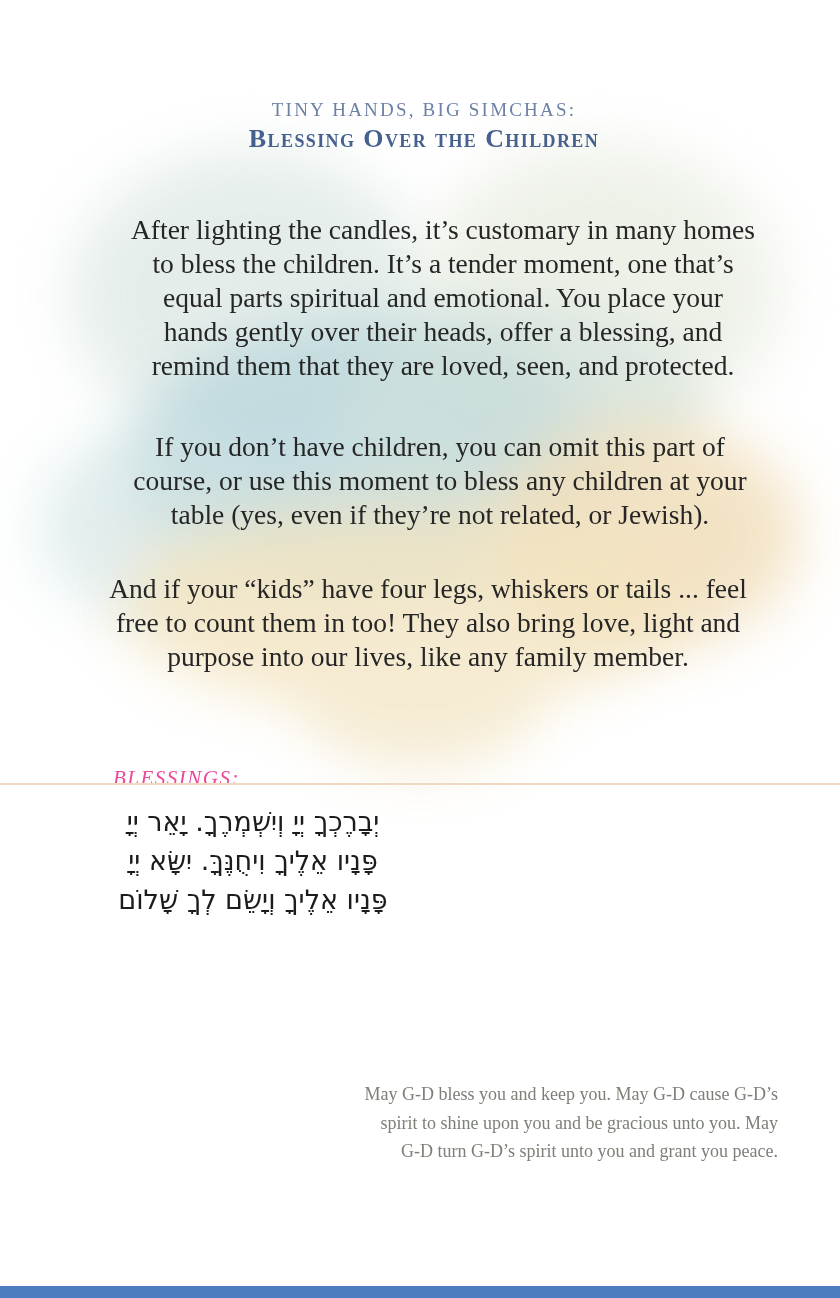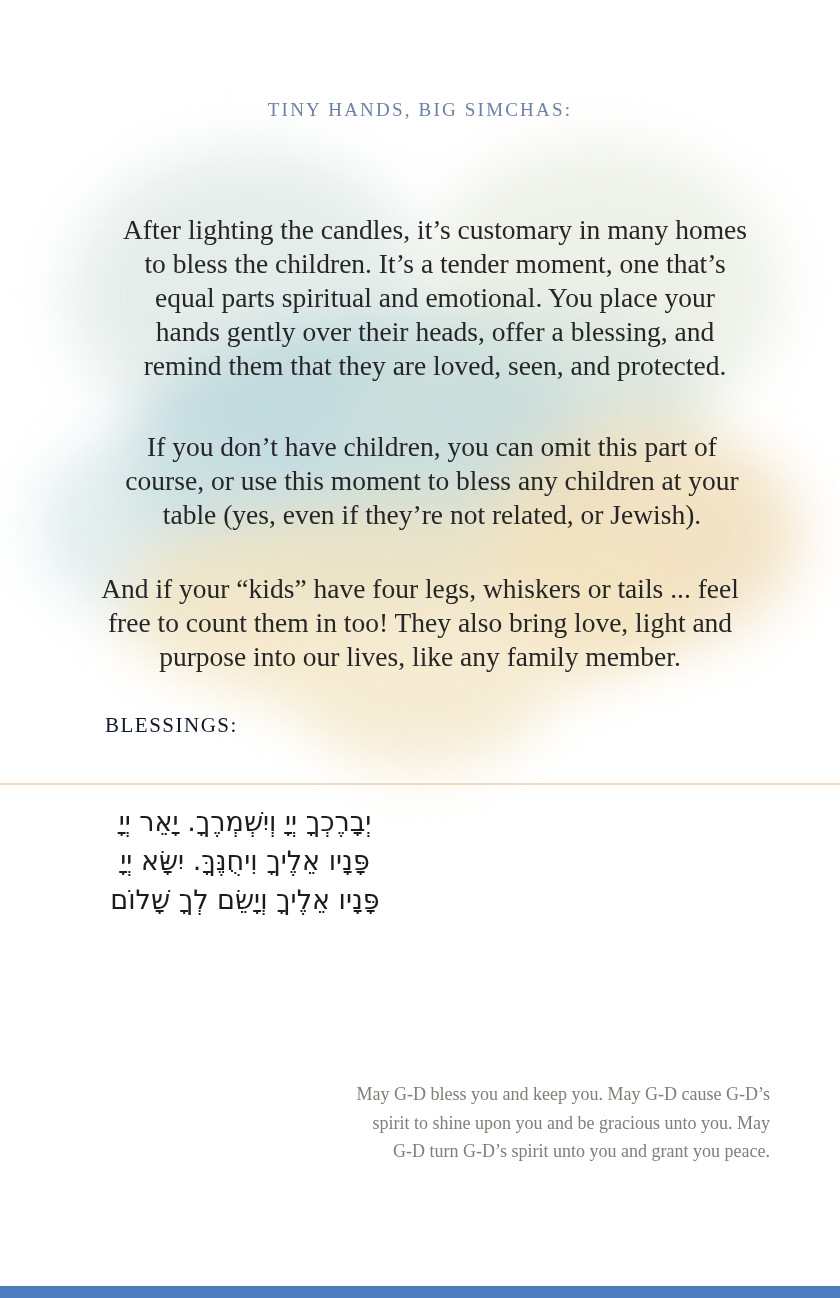--- a/index.html
+++ b/index.html
@@ -16,21 +16,21 @@
   .blob { position:absolute; border-radius:50%; filter:blur(28px); }
   .b1 { left:70px;  top:150px; width:360px; height:290px; background:#dde8e4; opacity:.75; }
   .b2 { left:420px; top:145px; width:360px; height:290px; background:#eaeee3; opacity:.80; }
   .b3 { left:130px; top:320px; width:470px; height:280px; background:#b9d6dc; opacity:.80; }
   .b4 { left:340px; top:300px; width:360px; height:220px; background:#cfe0da; opacity:.60; }
   .b8 { left:40px;  top:430px; width:220px; height:190px; background:#cfe2e2; opacity:.60; }
   .b5 { left:490px; top:420px; width:310px; height:230px; background:#f1dfbc; opacity:.85; }
   .b6 { left:120px; top:500px; width:560px; height:210px; background:#f3e4c0; opacity:.80; }
   .b7 { left:300px; top:620px; width:240px; height:150px; background:#f5ebd2; opacity:.90; }
 
-  .layer { position:absolute; z-index:1; }
+  .layer { position:absolute; z-index:1;padding-left:8px; }
 
   .kicker {
     top:99px; left:0; right:0; text-align:center;
     font-size:19px; letter-spacing:2.2px;
     color:#6d81a5;
   }
   .title {
     top:124px; left:0; right:0; text-align:center;
     font-size:26px; font-weight:bold;
     font-variant:small-caps; letter-spacing:1.4px;
@@ -39,23 +39,24 @@
   .para {
     left:70px; width:700px; text-align:center;
     font-size:27.5px; line-height:34px;
     color:#262626; white-space:pre-line;
   }
   .p1 { top:198px; }
   .p2 { top:418px; }
   .p3 { top:572px; }
 
   .blessings-label {
-    top:713px; left:105px;
+    top:766px; left:105px;
     font-size:21px; letter-spacing:1.5px;
-    color:#0f172a;
+    color:#ec4899;
+    font-style:italic;
   }
   .divider {
     top:783px; left:0; width:840px; height:2px;
     background:#f1d8c2;
   }
   .hebrew {
     top:802px; left:85px; width:320px;
     direction:rtl; text-align:center;
     font-family:"DejaVu Sans", sans-serif;
     font-size:27px; line-height:39px;
@@ -88,20 +89,21 @@
     <div class="blob b3"></div>
     <div class="blob b4"></div>
     <div class="blob b8"></div>
     <div class="blob b5"></div>
     <div class="blob b6"></div>
     <div class="blob b7"></div>
   </div>
 
   <div class="layer kicker">TINY HANDS, BIG SIMCHAS:</div>
 
+  <h1 class="layer title" style="margin:0; font-weight:bold;">Blessing Over the Children</h1>
 
   <p class="layer para p1" style="margin:15px;">After lighting the candles, it’s customary in many homes
 to bless the children. It’s a tender moment, one that’s
 equal parts spiritual and emotional. You place your
 hands gently over their heads, offer a blessing, and
 remind them that they are loved, seen, and protected.</p>
 
   <p class="layer para p2" style="margin:12px;">If you don’t have children, you can omit this part of
 course, or use this moment to bless any children at your
 table (yes, even if they’re not related, or Jewish).</p>

